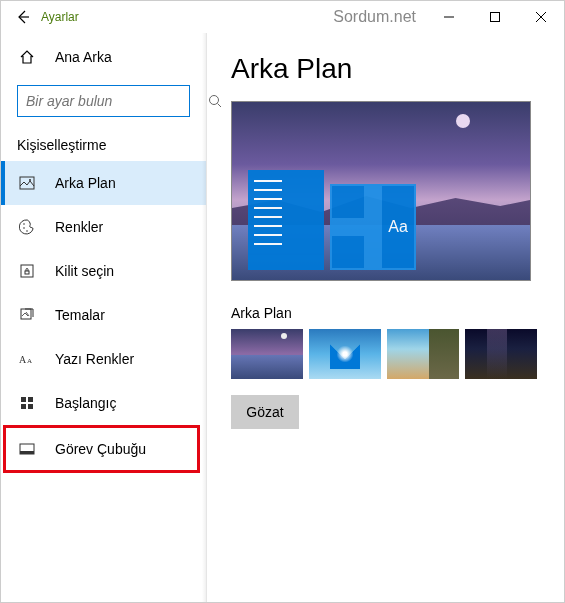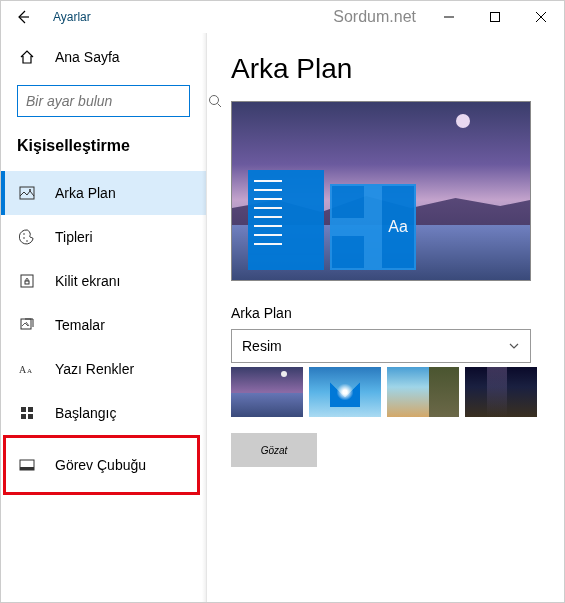--- a/index.html
+++ b/index.html
@@ -19,23 +19,23 @@
       align-items: center;
       padding-left: 8px;
       background: #fff;
     }
     .titlebar .back {
       width: 28px; height: 28px;
       display: flex; align-items: center; justify-content: center;
       cursor: pointer;
     }
     .titlebar .title {
-      margin-left: 16px;
+      margin-left: 4px;
       font-size: 12px;
-      color: #0c4a6e;
+      color: #4d7c0f;
     }
     .titlebar .spacer { flex: 1; }
     .titlebar .watermark {
       color: #888;
       font-size: 16px;
       margin-right: 10px;
     }
     .titlebar .win-btn {
       width: 46px; height: 32px;
       display: flex; align-items: center; justify-content: center;
@@ -84,23 +84,23 @@
       border: none;
       outline: none;
       flex: 1;
       font-size: 14px;
       color: #ef4444;
       font-style: italic;
       background: transparent;
     }
     .searchbox .sicon { color: #555; }
     .section-title {
-      padding: 10px 16px 16px 16px;
-      font-size: 16px;
-      font-weight: 700;
+      padding: 10px 16px 8px 16px;
+      font-size: 14px;
+      font-weight: 400;
     }
     .nav-item {
       display: flex;
       align-items: center;
       height: 44px;
       padding-left: 16px;
       cursor: pointer;
       position: relative;
     }
     .nav-item.active {
@@ -120,21 +120,21 @@
       color: #333;
     }
     .nav-item .label {
       margin-left: 18px;
       font-size: 14px;
     }
     .nav-item.highlight {
       border: 3px solid #e30613;
       margin: 0 6px 0 2px;
       padding-left: 11px;
-      height: 60px;
+      height: 48px;
       align-items: center;
     }
     .main {
       flex: 1;
       padding: 20px 24px 0 24px;
       overflow: hidden;
     }
     .page-title {
       font-size: 28px;
       font-weight: 400;
@@ -239,30 +239,29 @@
     .thumb.t1::after { content:""; position:absolute; top:4px; right:16px; width:6px; height:6px; background:#eee; border-radius:50%; }
     .thumb.t1::before { content:""; position:absolute; bottom:0; left:0; right:0; height:24px; background:linear-gradient(180deg,#6575b5,#3a4a7a); }
     .thumb.t2 { background: linear-gradient(180deg, #2a7abf 0%, #5ab4e7 50%, #aadaf2 100%); position:relative; }
     .thumb.t2::after { content:""; position:absolute; left:50%; top:50%; width:30px; height:30px; transform:translate(-50%,-50%); background:radial-gradient(circle,#fff 10%, transparent 40%), linear-gradient(45deg,#0078d7 40%, transparent 42%), linear-gradient(-45deg,#0078d7 40%, transparent 42%); }
     .thumb.t3 { background: linear-gradient(180deg, #4a9fd5 0%, #9fd5e8 40%, #d4a868 100%); }
     .thumb.t3::after { content:""; position:absolute; top:0; right:0; width:30px; height:100%; background:linear-gradient(180deg,#4a5530,#6b6848); }
     .thumb.t4 { background: linear-gradient(180deg, #0a0a2a 0%, #1a2040 40%, #3a3020 100%); }
     .thumb.t4::after { content:""; position:absolute; top:0; left:30%; width:20px; height:100%; background:linear-gradient(180deg, rgba(180,150,200,0.3), transparent); }
     .browse-btn {
       margin-top: 16px;
-      width: 86px;
+      width: 68px;
       height: 34px;
       background: #ccc;
       border: none;
       cursor: pointer;
-      font-size: 10px;
+      font-size: 14px;
       display: flex;
       align-items: center;
       justify-content: center;
-      font-style: italic;
     }
     svg { display: block; }
   </style>
 </head>
 <body>
 
 <div class="titlebar">
   <div class="back">
     <svg width="16" height="16" viewBox="0 0 16 16">
         <path d="M10 2 L4 8 L10 14" stroke="#000" stroke-width="1.2" fill="none"></path>
@@ -290,21 +289,21 @@
 </div>
 
 <div class="layout">
   <div class="sidebar">
     <div class="home-row">
       <span class="icon">
         <svg width="16" height="16" viewBox="0 0 16 16">
             <path d="M2 8 L8 2 L14 8 M4 7 V14 H12 V7" stroke="#000" fill="none" stroke-width="1.2"></path>
           </svg>
       </span>
-      <span class="label">Ana Sayfa</span>
+      <span class="label">Ana Arka</span>
     </div>
 
     <div class="searchbox">
       <input type="text" placeholder="Bir ayar bulun" style="">
       <span class="sicon">
         <svg width="14" height="14" viewBox="0 0 14 14">
             <circle cx="6" cy="6" r="4.5" stroke="#666" fill="none" stroke-width="1"></circle>
             <path d="M9.5 9.5 L13 13" stroke="#666" stroke-width="1"></path>
           </svg>
       </span>
@@ -325,32 +324,32 @@
 
     <div class="nav-item">
       <span class="icon">
         <svg width="16" height="16" viewBox="0 0 16 16">
             <path d="M8 1 A7 7 0 1 0 14 10 C14 8 12 9 11 8 C10 7 12 6 11 4 C10 2 9 1 8 1 Z" stroke="#333" fill="none"></path>
             <circle cx="5" cy="5" r="0.8" fill="#333"></circle>
             <circle cx="5" cy="9" r="0.8" fill="#333"></circle>
             <circle cx="8" cy="12" r="0.8" fill="#333"></circle>
           </svg>
       </span>
-      <span class="label">Tipleri</span>
+      <span class="label">Renkler</span>
     </div>
 
     <div class="nav-item">
       <span class="icon">
         <svg width="16" height="16" viewBox="0 0 16 16">
             <rect x="2" y="2" width="12" height="12" stroke="#333" fill="none"></rect>
             <rect x="6" y="8" width="4" height="3" stroke="#333" fill="none"></rect>
             <path d="M7 8 V6.5 A1 1 0 0 1 9 6.5 V8" stroke="#333" fill="none"></path>
           </svg>
       </span>
-      <span class="label">Kilit ekranı</span>
+      <span class="label">Kilit seçin</span>
     </div>
 
     <div class="nav-item">
       <span class="icon">
         <svg width="16" height="16" viewBox="0 0 16 16">
             <rect x="2" y="2" width="10" height="10" stroke="#333" fill="none"></rect>
             <path d="M6 2 L14 2 L14 10" stroke="#333" fill="none"></path>
             <path d="M3 9 L6 6 L9 9 M7 5 L10 9" stroke="#333" fill="none" stroke-width="0.8"></path>
           </svg>
       </span>
@@ -415,28 +414,20 @@
         <div class="t sm">
             <div></div>
             <div></div>
             <div></div>
             <div></div>
           </div>
       </div>
     </div>
 
     <div class="field-label">Arka Plan</div>
-    <div class="dropdown">
-      <span>Resim</span>
-      <span class="chevron">
-        <svg width="12" height="12" viewBox="0 0 12 12">
-            <path d="M2 4 L6 8 L10 4" stroke="#555" fill="none" stroke-width="1.2"></path>
-          </svg>
-      </span>
-    </div>
 
     <div class="thumbs">
       <div class="thumb t1"></div>
       <div class="thumb t2"></div>
       <div class="thumb t3"></div>
       <div class="thumb t4"></div>
     </div>
 
     <button class="browse-btn">Gözat</button>
   </div>

